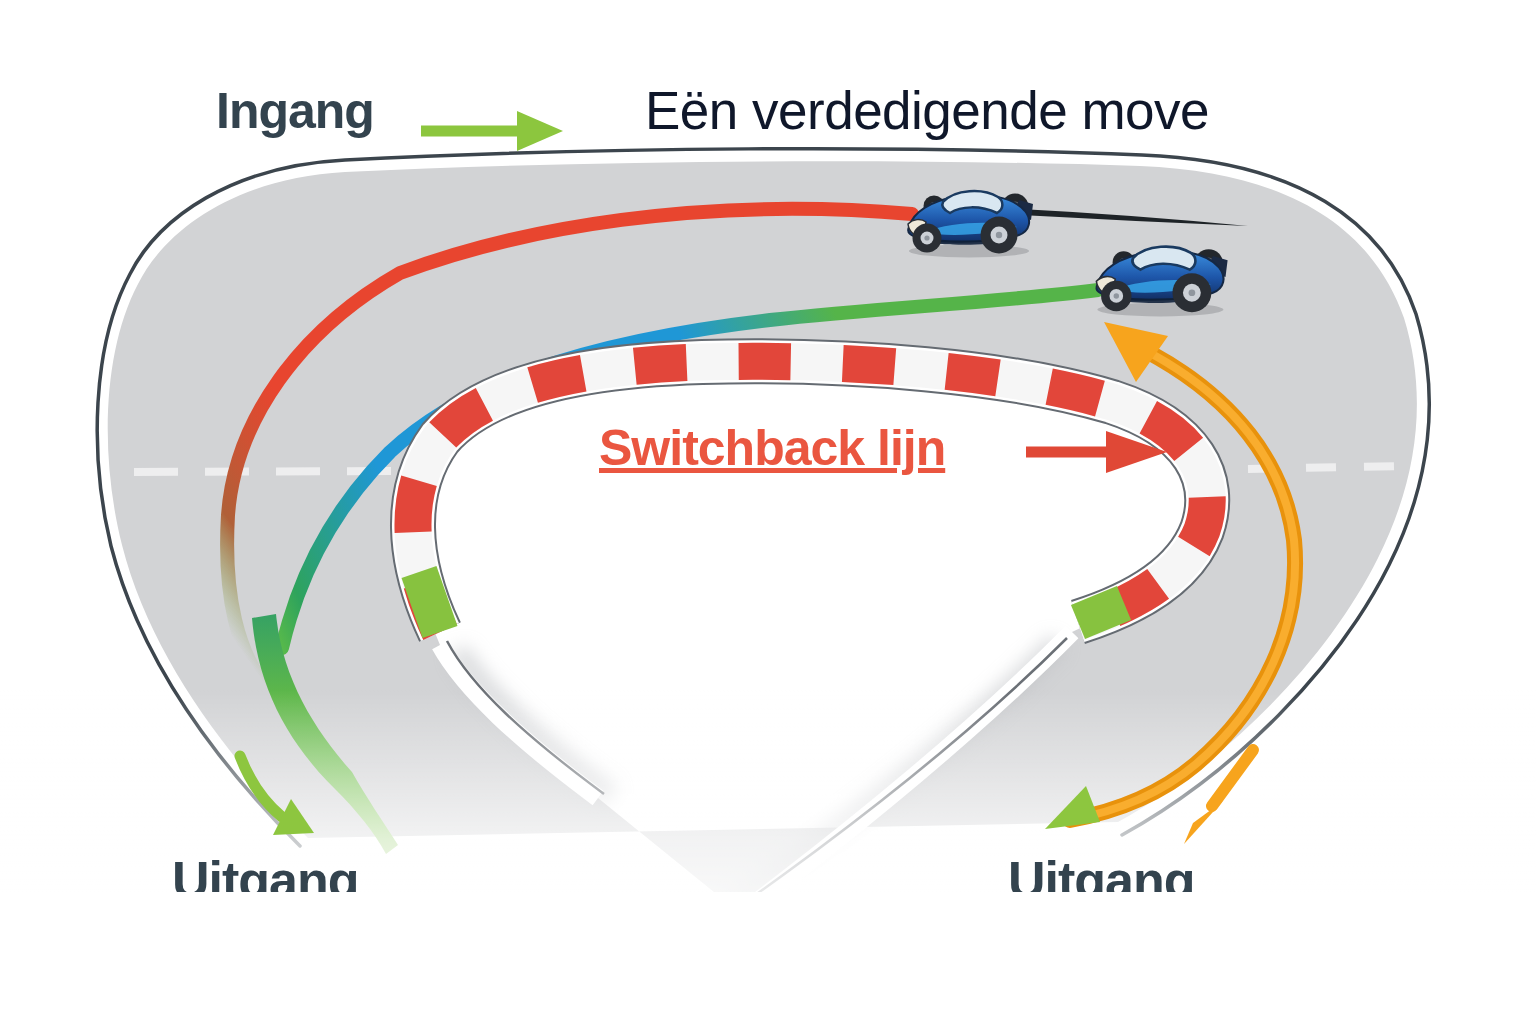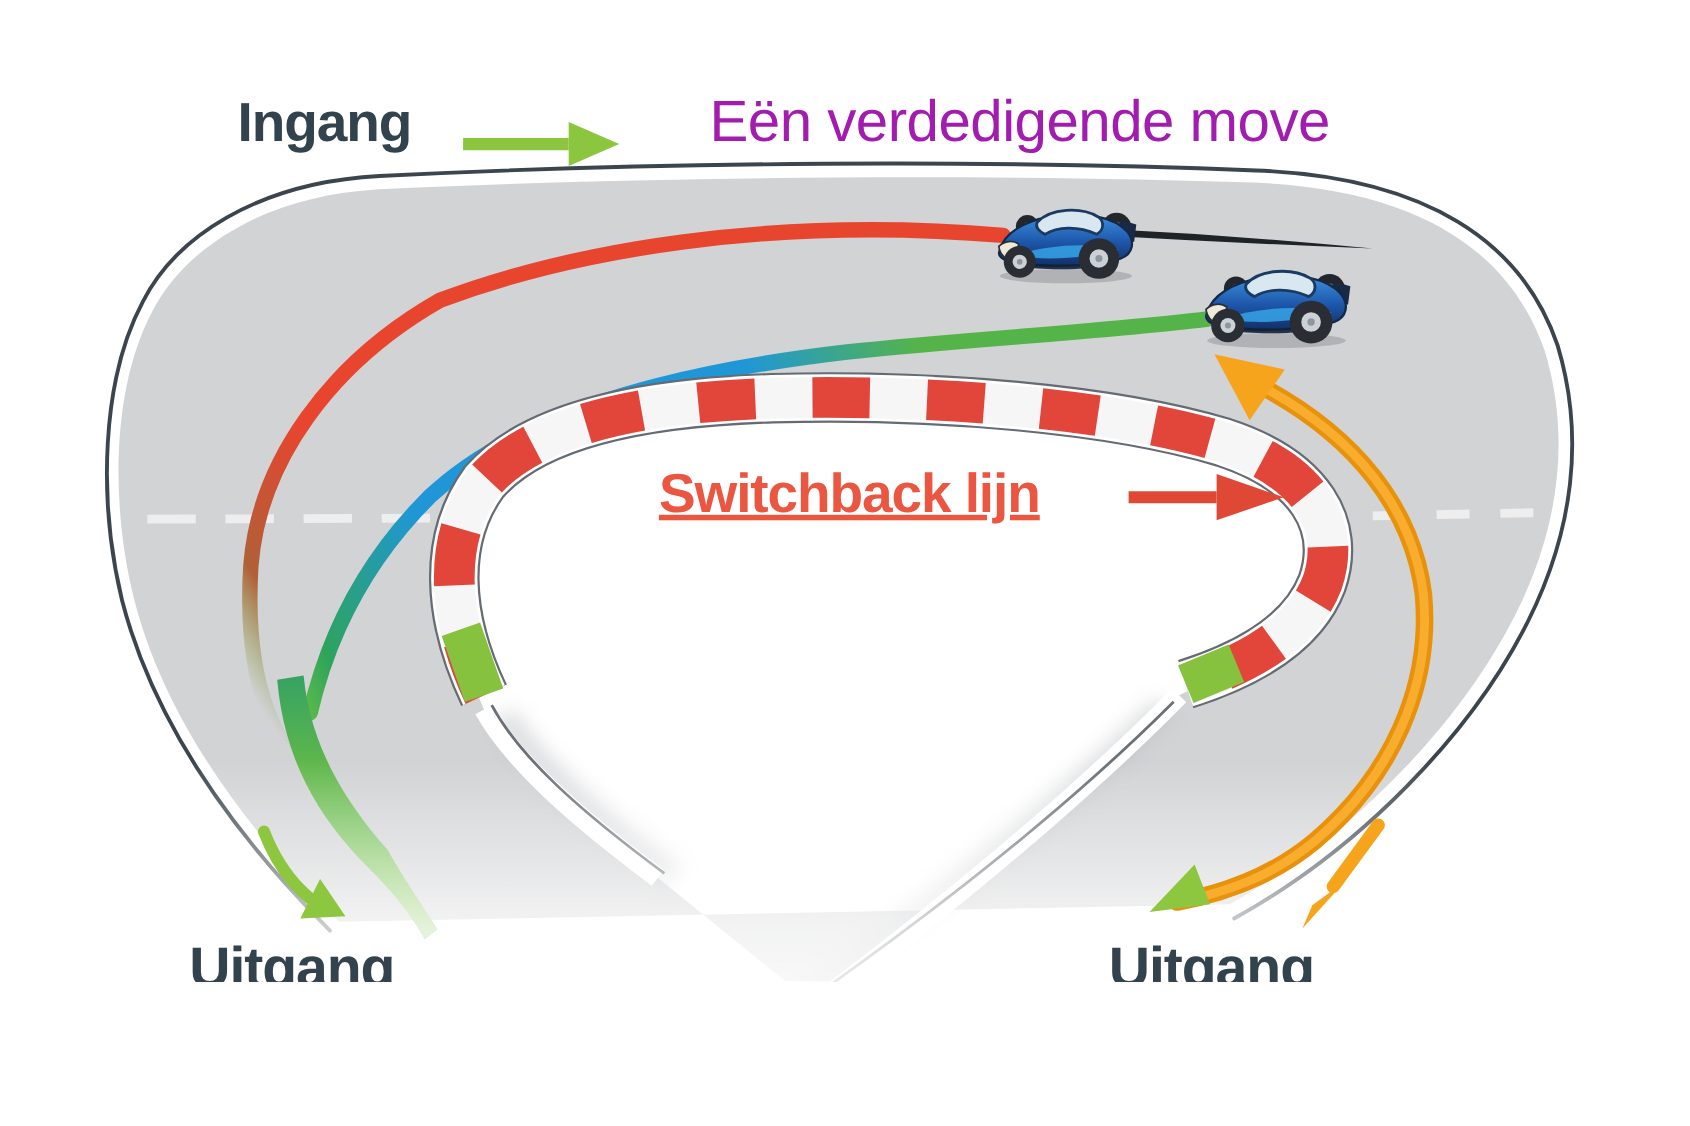--- a/index.html
+++ b/index.html
@@ -1,21 +1,21 @@
 <!DOCTYPE html>
 <html><head>
 <meta charset="utf-8">
 <style>
   html,body{margin:0;padding:0;background:#ffffff;}
   #stage{position:relative;width:1536px;height:892px;overflow:hidden;background:#fff;
          font-family:"Liberation Sans",sans-serif;}
   #track-svg{position:absolute;left:0;top:0;}
   .lbl{position:absolute;color:#33434e;font-weight:bold;letter-spacing:-1px;white-space:nowrap;}
   .lbl-entry{left:216px;top:82px;font-size:50px;}
-  .lbl-title{left:645px;top:80px;font-size:53px;font-weight:500;color:#a21caf;letter-spacing:-0.5px;}
+  .lbl-title{left:645px;top:80px;font-size:53px;font-weight:500;color:#0f172a;letter-spacing:-0.5px;}
   .lbl-switchback{left:599px;top:419px;font-size:50px;color:#ea5640;text-decoration:underline;}
   .lbl-exit-left{left:172px;top:850px;font-size:52px;}
   .lbl-exit-right{left:1008px;top:850px;font-size:52px;}
 </style>
 </head>
 <body>
 
 <div id="stage">
 
 <svg id="track-svg" width="1536" height="1024" viewBox="0 0 1536 1024">

